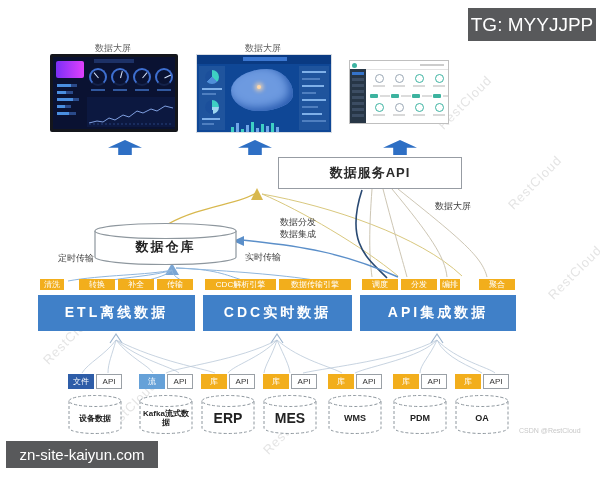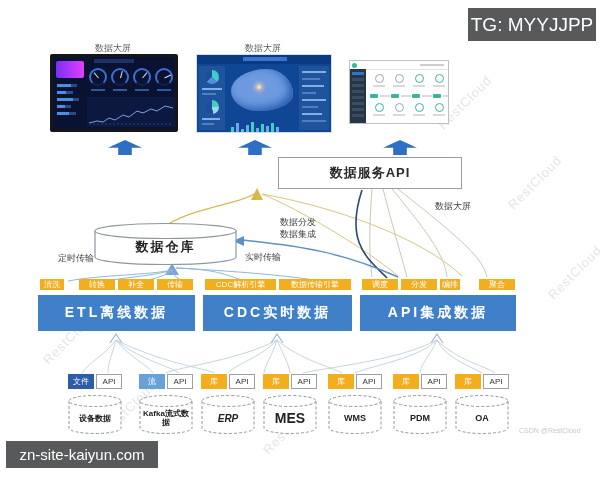--- a/index.html
+++ b/index.html
@@ -306,21 +306,21 @@
     <div class="clabel" style="font-size:8px;line-height:9px;padding:0 4px;">Kafka流式数据</div>
   </div>
 
   <div class="stag db" style="left:201px;top:374px;">库</div>
   <div class="stag api" style="left:229px;top:374px;">API</div>
   <div class="cyl" style="left:201px;top:394px;width:54px;height:42px;">
     <svg width="54" height="42" viewBox="0 0 54 42">
         <path d="M1,7 L1,34 A26,5.5 0 0 0 53,34 L53,7" fill="#ffffff" stroke="#8e979e" stroke-width="1" stroke-dasharray="3,2"></path>
         <ellipse cx="27" cy="7" rx="26" ry="5.5" fill="#ffffff" stroke="#8e979e" stroke-width="1" stroke-dasharray="3,2"></ellipse>
       </svg>
-    <div class="clabel" style="font-size:10px;font-style:italic;">ERP</div>
+    <div class="clabel" style="font-size:14px;">ERP</div>
   </div>
 
   <div class="stag db" style="left:263px;top:374px;">库</div>
   <div class="stag api" style="left:291px;top:374px;">API</div>
   <div class="cyl" style="left:263px;top:394px;width:54px;height:42px;">
     <svg width="54" height="42" viewBox="0 0 54 42">
         <path d="M1,7 L1,34 A26,5.5 0 0 0 53,34 L53,7" fill="#ffffff" stroke="#8e979e" stroke-width="1" stroke-dasharray="3,2"></path>
         <ellipse cx="27" cy="7" rx="26" ry="5.5" fill="#ffffff" stroke="#8e979e" stroke-width="1" stroke-dasharray="3,2"></ellipse>
       </svg>
     <div class="clabel" style="font-size:14px;">MES</div>

